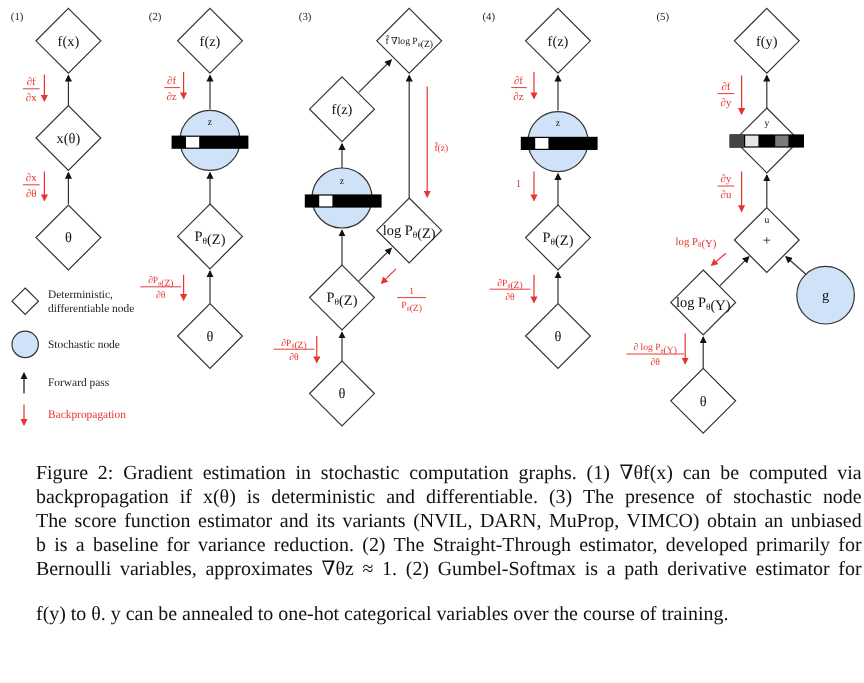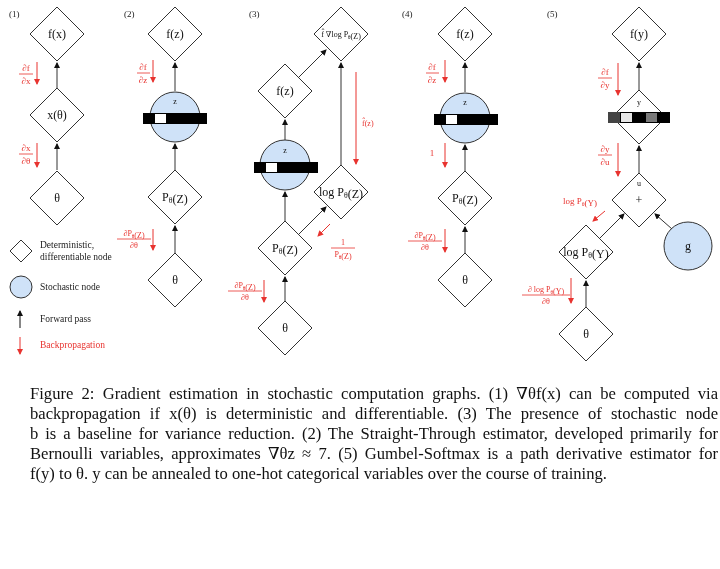--- a/index.html
+++ b/index.html
@@ -8,21 +8,21 @@
   #diagram text { font-family:"Liberation Serif", "DejaVu Serif", serif; }
   .node-text { font-size:12px; fill:#111; }
   .small-node-text { font-size:8px; fill:#111; }
   .panel-label { font-size:9px; fill:#222; }
   .grad { fill:#e8332f; font-size:9px; }
   .grad-small { fill:#e8332f; font-size:8px; }
   .legend-text { font-size:9.5px; fill:#222; }
   .legend-red { font-size:9.5px; fill:#e8332f; }
   #caption { position:absolute; left:30px; top:384px; width:688px; font-size:16.6px; line-height:19.9px; color:#111; text-align:justify; }
   #caption .line { display:block; text-align:justify; text-align-last:justify; white-space:nowrap; }
-  #caption .line.last { text-align-last:left; }
+  #caption .line.last { text-align-last:left;margin-top:18px; }
 </style>
 </head>
 <body>
 
 <svg id="diagram" viewBox="0 0 720 372" width="720" height="372">
   <defs>
     <marker id="ah" markerWidth="6" markerHeight="6" refX="5" refY="3" orient="auto">
       <path d="M0,0 L6,3 L0,6 Z" fill="#111"></path>
     </marker>
     <marker id="ahr" markerWidth="6" markerHeight="6" refX="5" refY="3" orient="auto">
@@ -277,16 +277,17 @@
       <line x1="522" y1="295" x2="570" y2="295" stroke="#e8332f" stroke-width="0.8"></line>
       <text class="grad-small" x="546" y="304" text-anchor="middle">∂θ</text>
       <line x1="571" y1="278" x2="571" y2="303" stroke="#e8332f" marker-end="url(#ahr)"></line>
     </g>
   </g>
 </svg>
 
 <div id="caption">
   <span class="line">Figure 2: Gradient estimation in stochastic computation graphs. (1) ∇θf(x) can be computed via</span>
   <span class="line">backpropagation if x(θ) is deterministic and differentiable. (3) The presence of stochastic node</span>
+  <span class="line">The score function estimator and its variants (NVIL, DARN, MuProp, VIMCO) obtain an unbiased</span>
   <span class="line">b is a baseline for variance reduction. (2) The Straight-Through estimator, developed primarily for</span>
-  <span class="line">Bernoulli variables, approximates ∇θz ≈ 7. (5) Gumbel-Softmax is a path derivative estimator for</span>
+  <span class="line">Bernoulli variables, approximates ∇θz ≈ 1. (2) Gumbel-Softmax is a path derivative estimator for</span>
   <span class="line last">f(y) to θ. y can be annealed to one-hot categorical variables over the course of training.</span>
 </div>
 
 </body></html>

